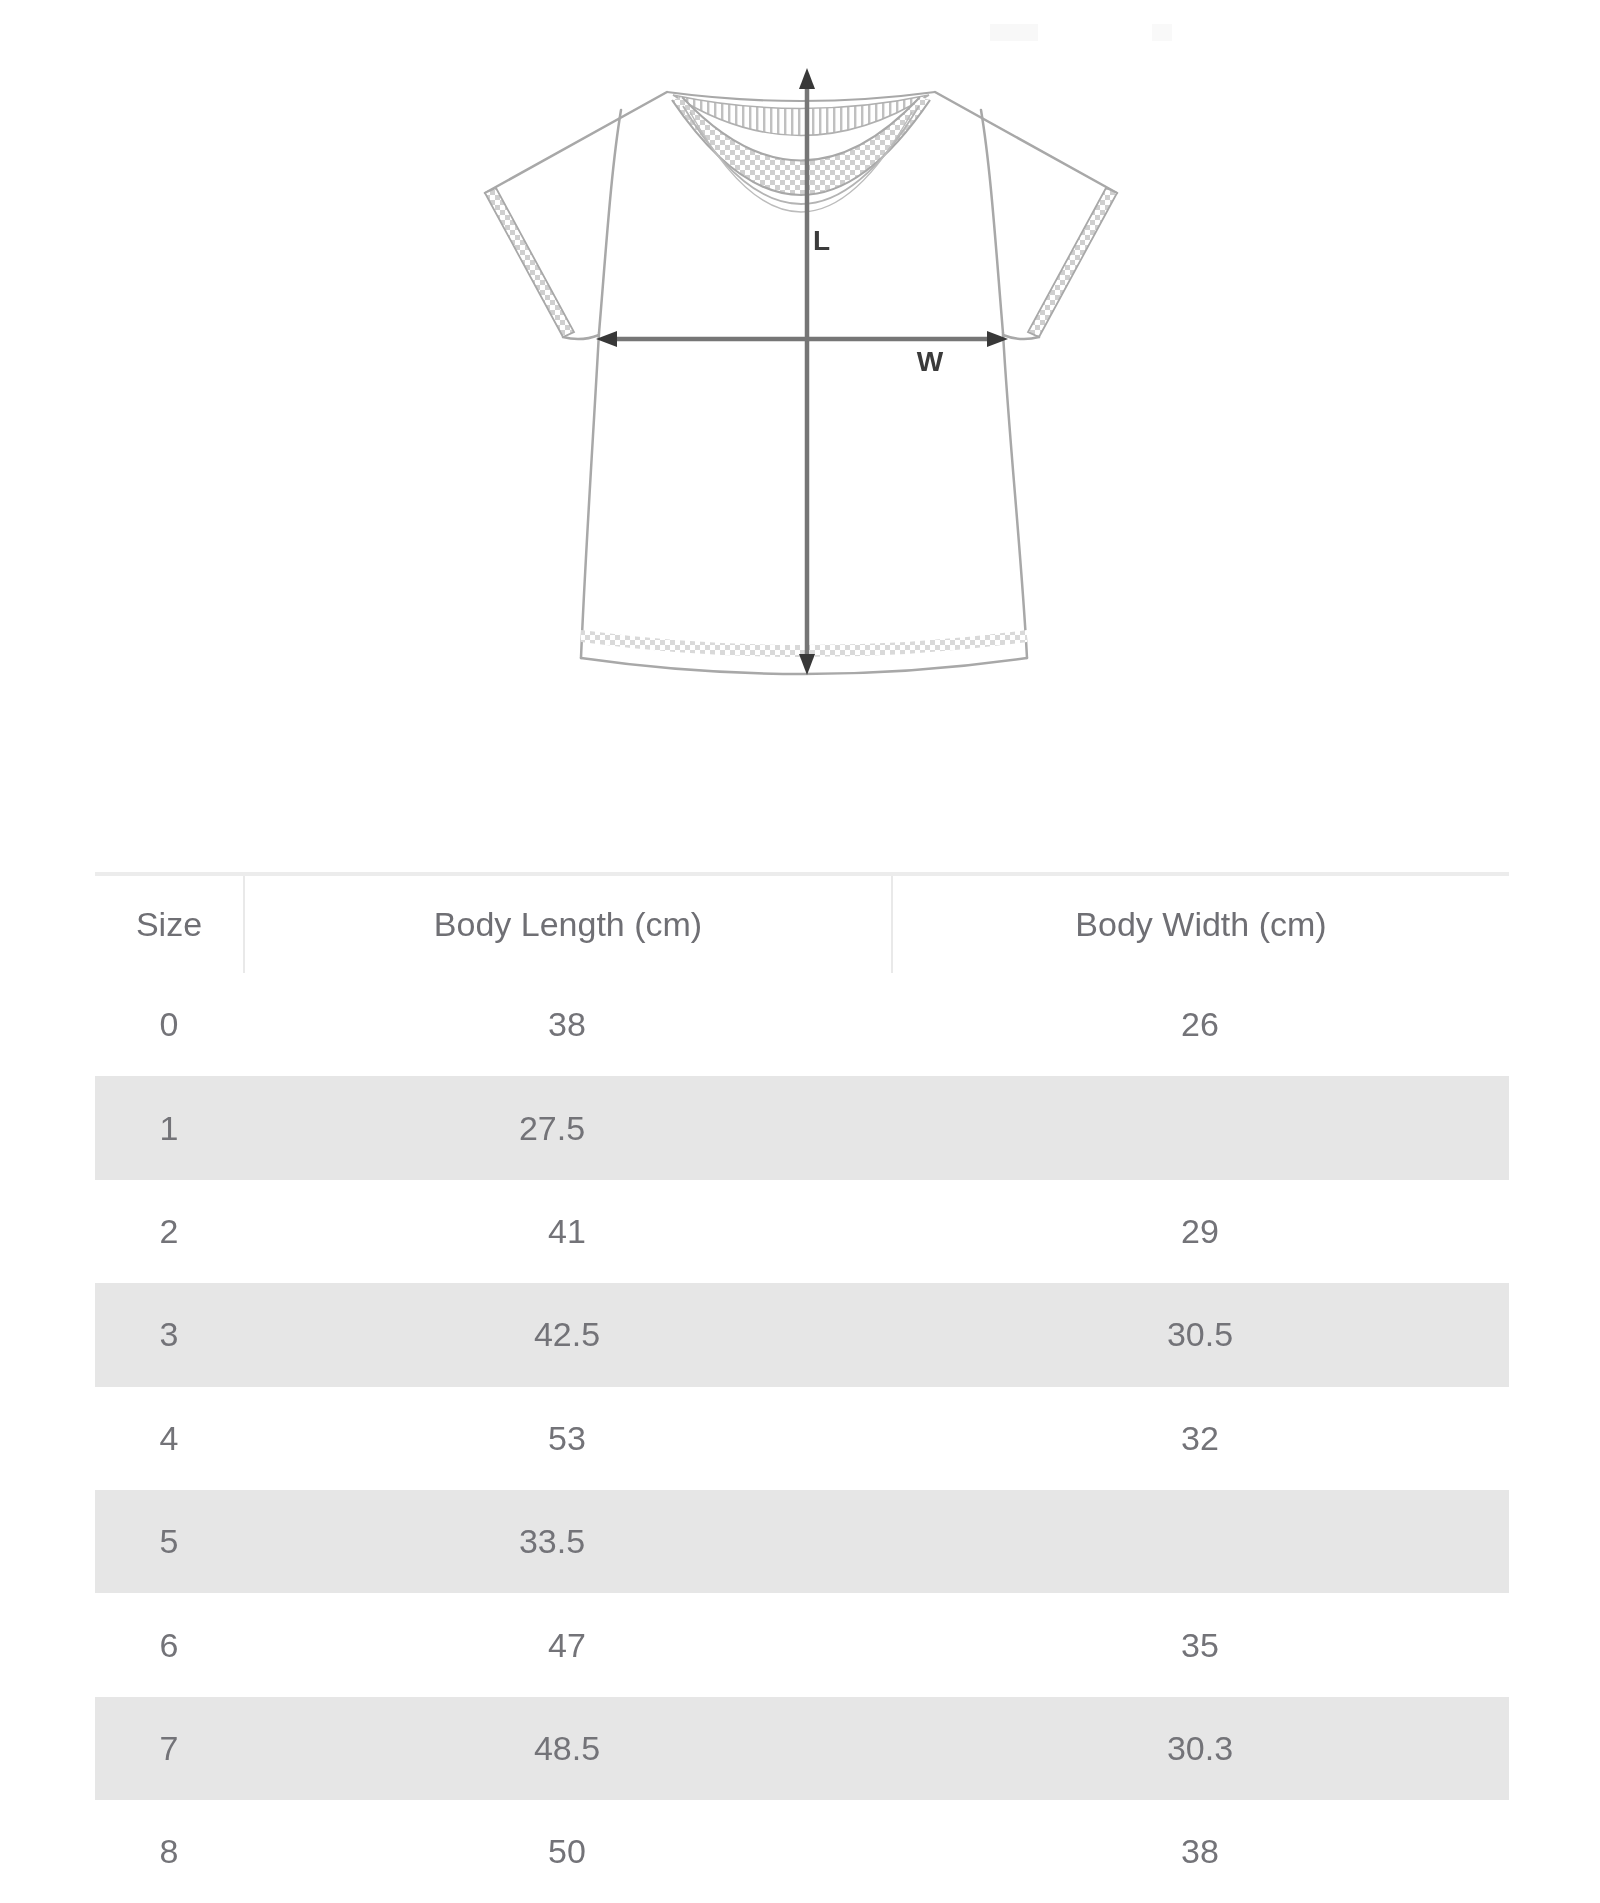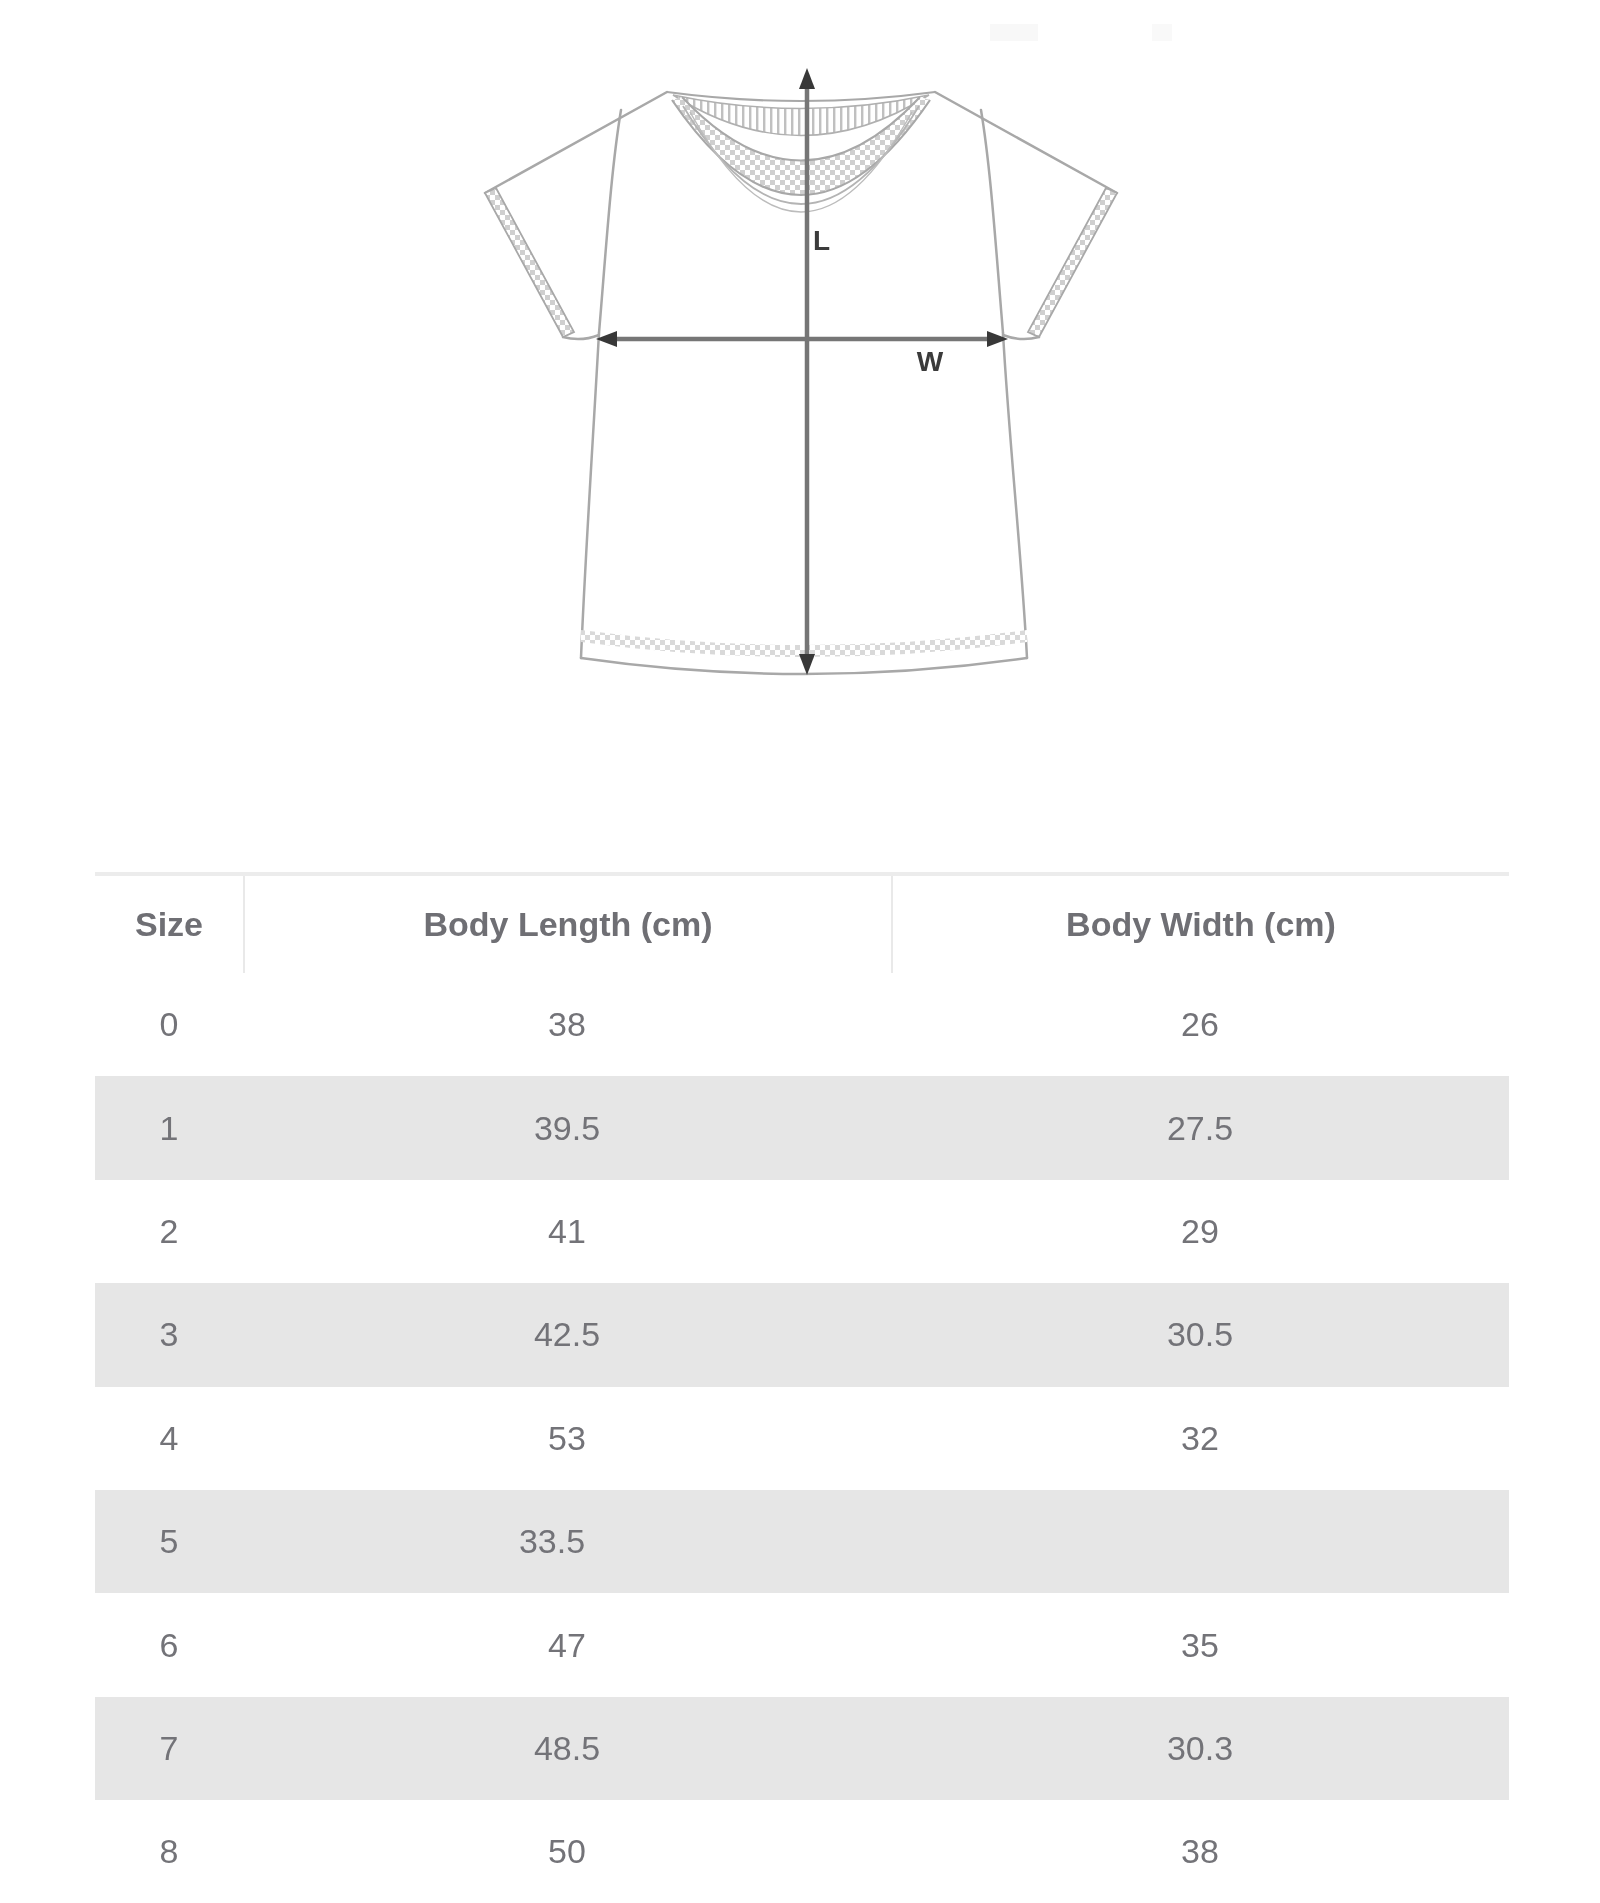--- a/index.html
+++ b/index.html
@@ -13,21 +13,21 @@
   }
   .shirt-svg{position:absolute;left:0;top:0;}
   .size-table{
     position:absolute;left:95px;top:872px;width:1414px;
     border-top:4px solid #ececec;
     font-size:34px;
   }
   .thead{display:flex;height:97px;}
   .th{
     display:flex;align-items:center;justify-content:center;
-    box-sizing:border-box;color:#6f6f74;font-weight:bold;
+    box-sizing:border-box;color:#6f6f74;
   }
   .th + .th{border-left:2px solid #e9e9e9;}
   .col-size{width:148px;}
   .col-length{width:648px;}
   .col-width{width:618px;}
   .row{display:flex;height:103.4px;}
   .row:nth-child(even){background:#e6e6e6;}
   .cell{
     display:flex;align-items:center;justify-content:center;
     color:#737378;
@@ -120,21 +120,20 @@
     <div class="th col-width">Body Width (cm)</div>
   </div>
   <div>
     <div class="row">
       <div class="cell col-size">0</div>
       <div class="cell col-length">38</div>
       <div class="cell col-width">26</div>
     </div>
     <div class="row">
       <div class="cell col-size">1</div>
-      <div class="cell col-length">39.5</div>
       <div class="cell col-width">27.5</div>
     </div>
     <div class="row">
       <div class="cell col-size">2</div>
       <div class="cell col-length">41</div>
       <div class="cell col-width">29</div>
     </div>
     <div class="row">
       <div class="cell col-size">3</div>
       <div class="cell col-length">42.5</div>

